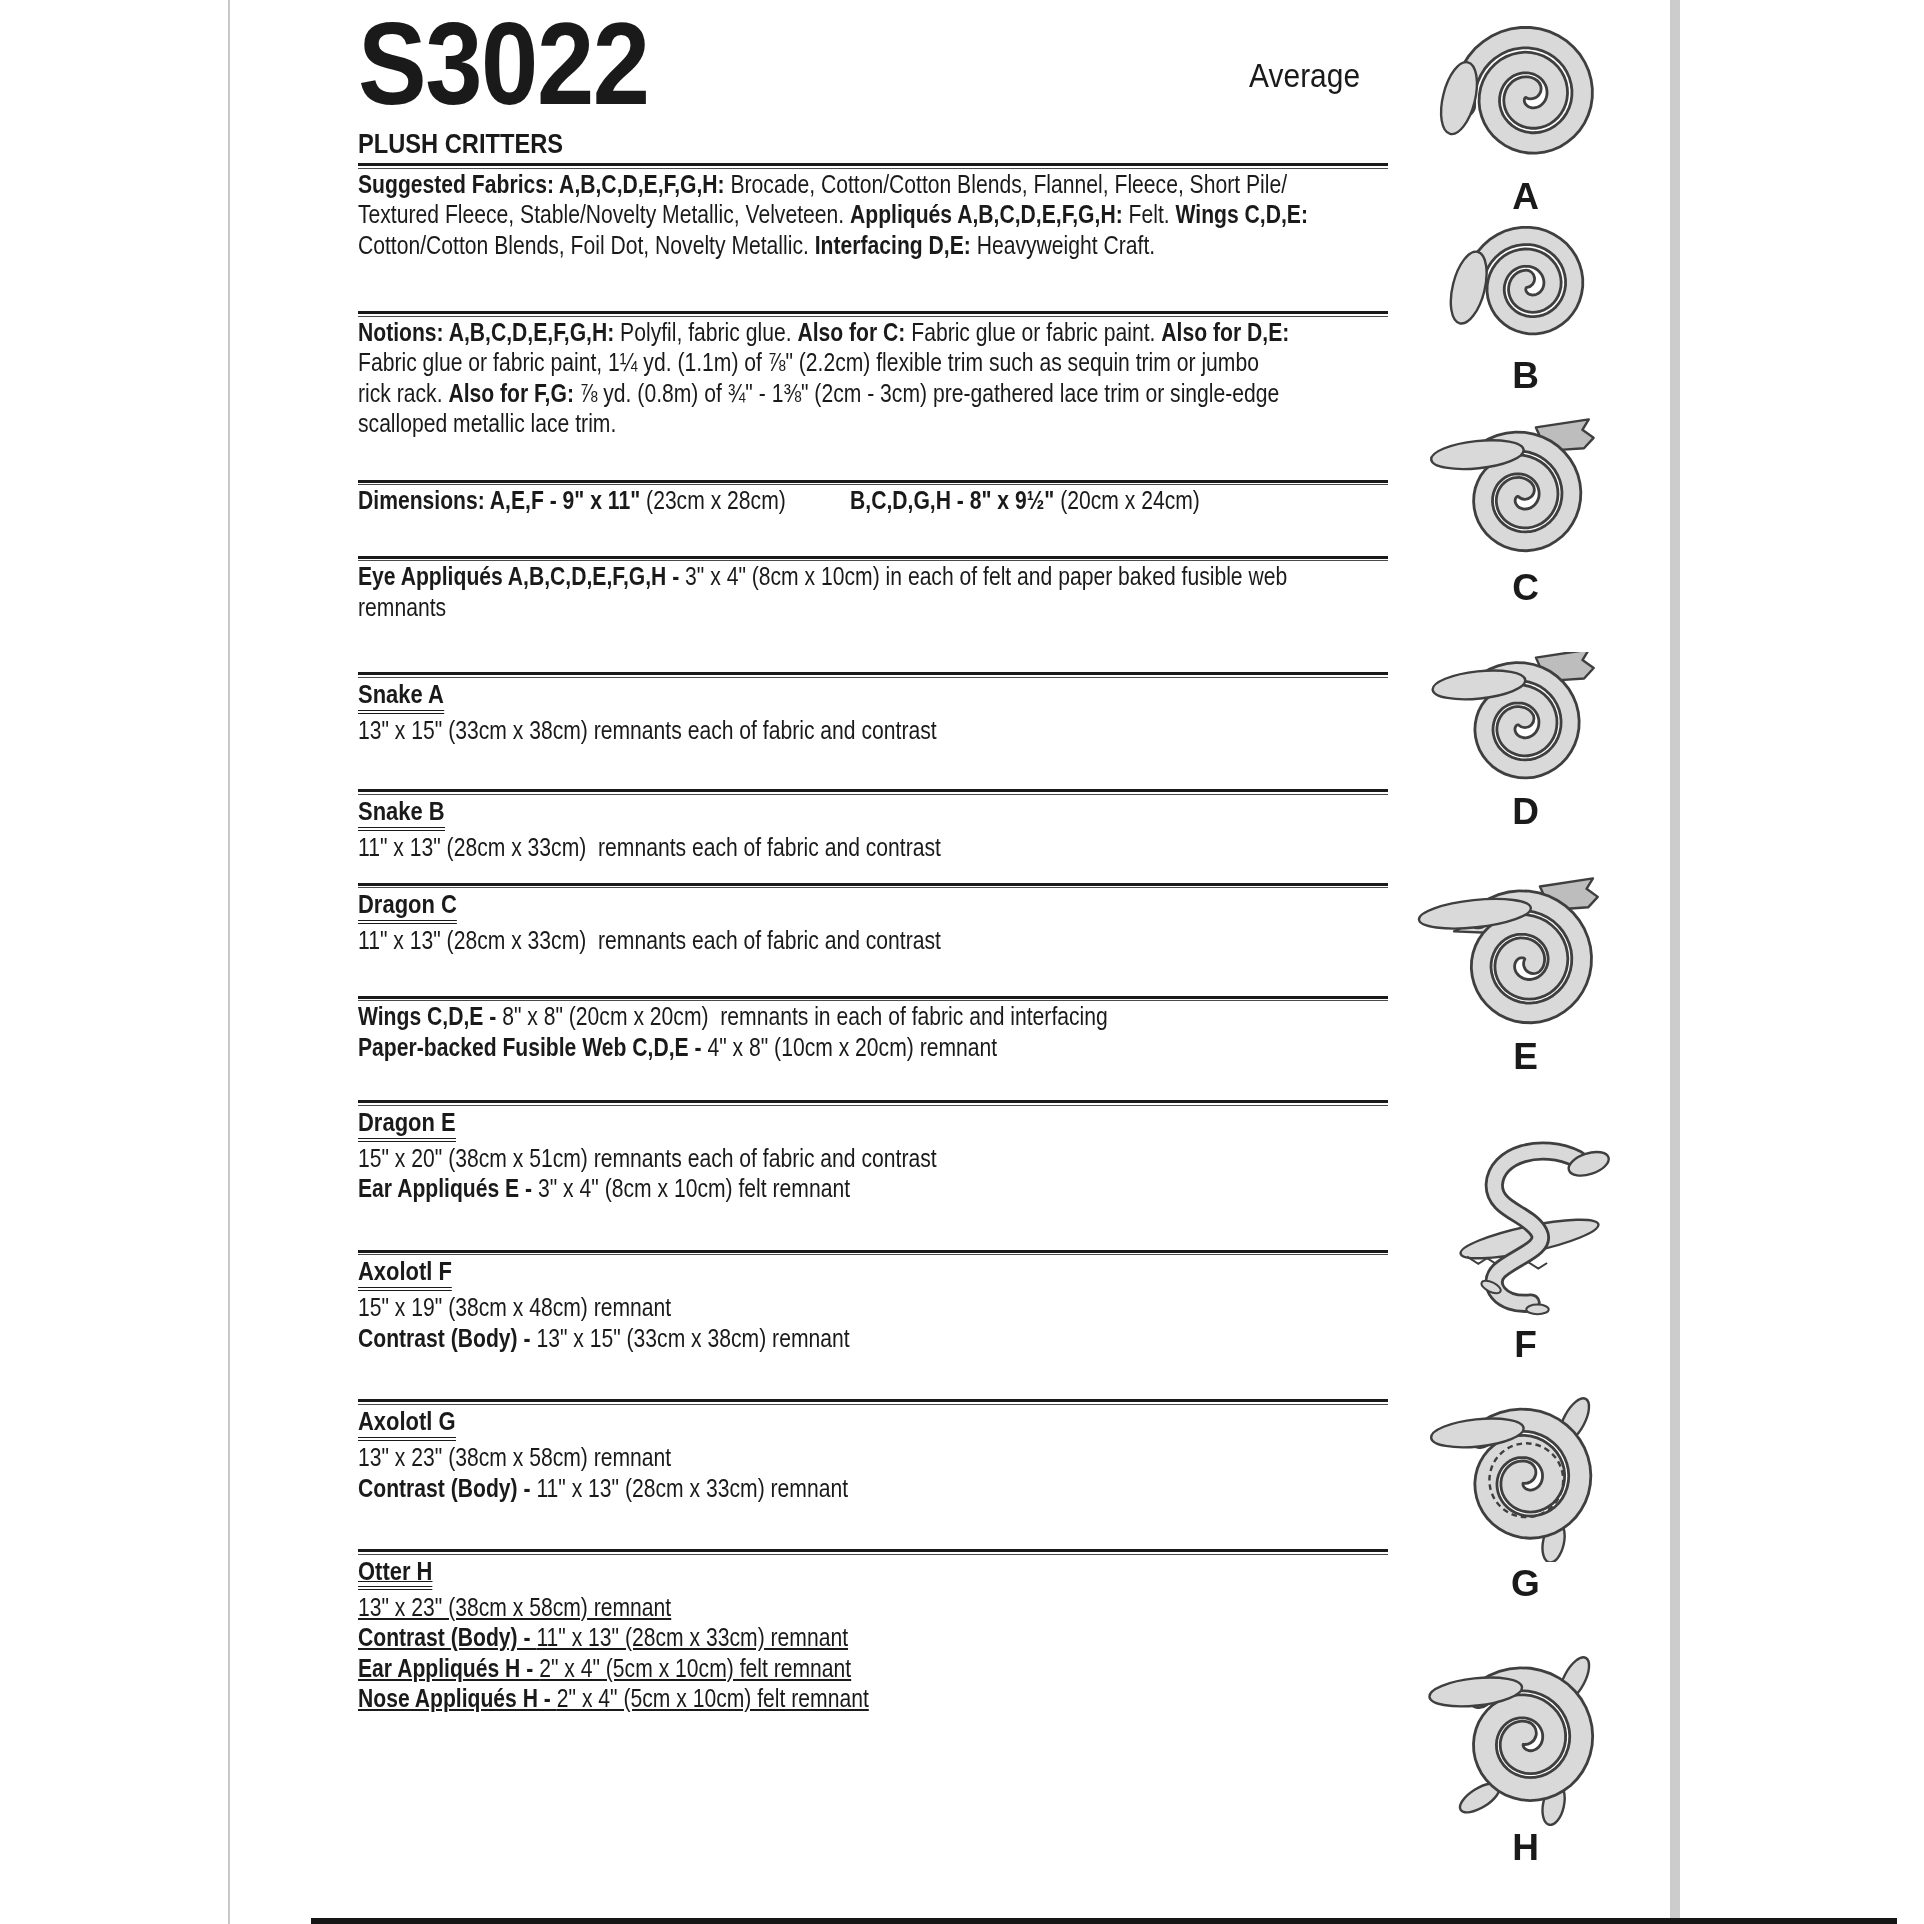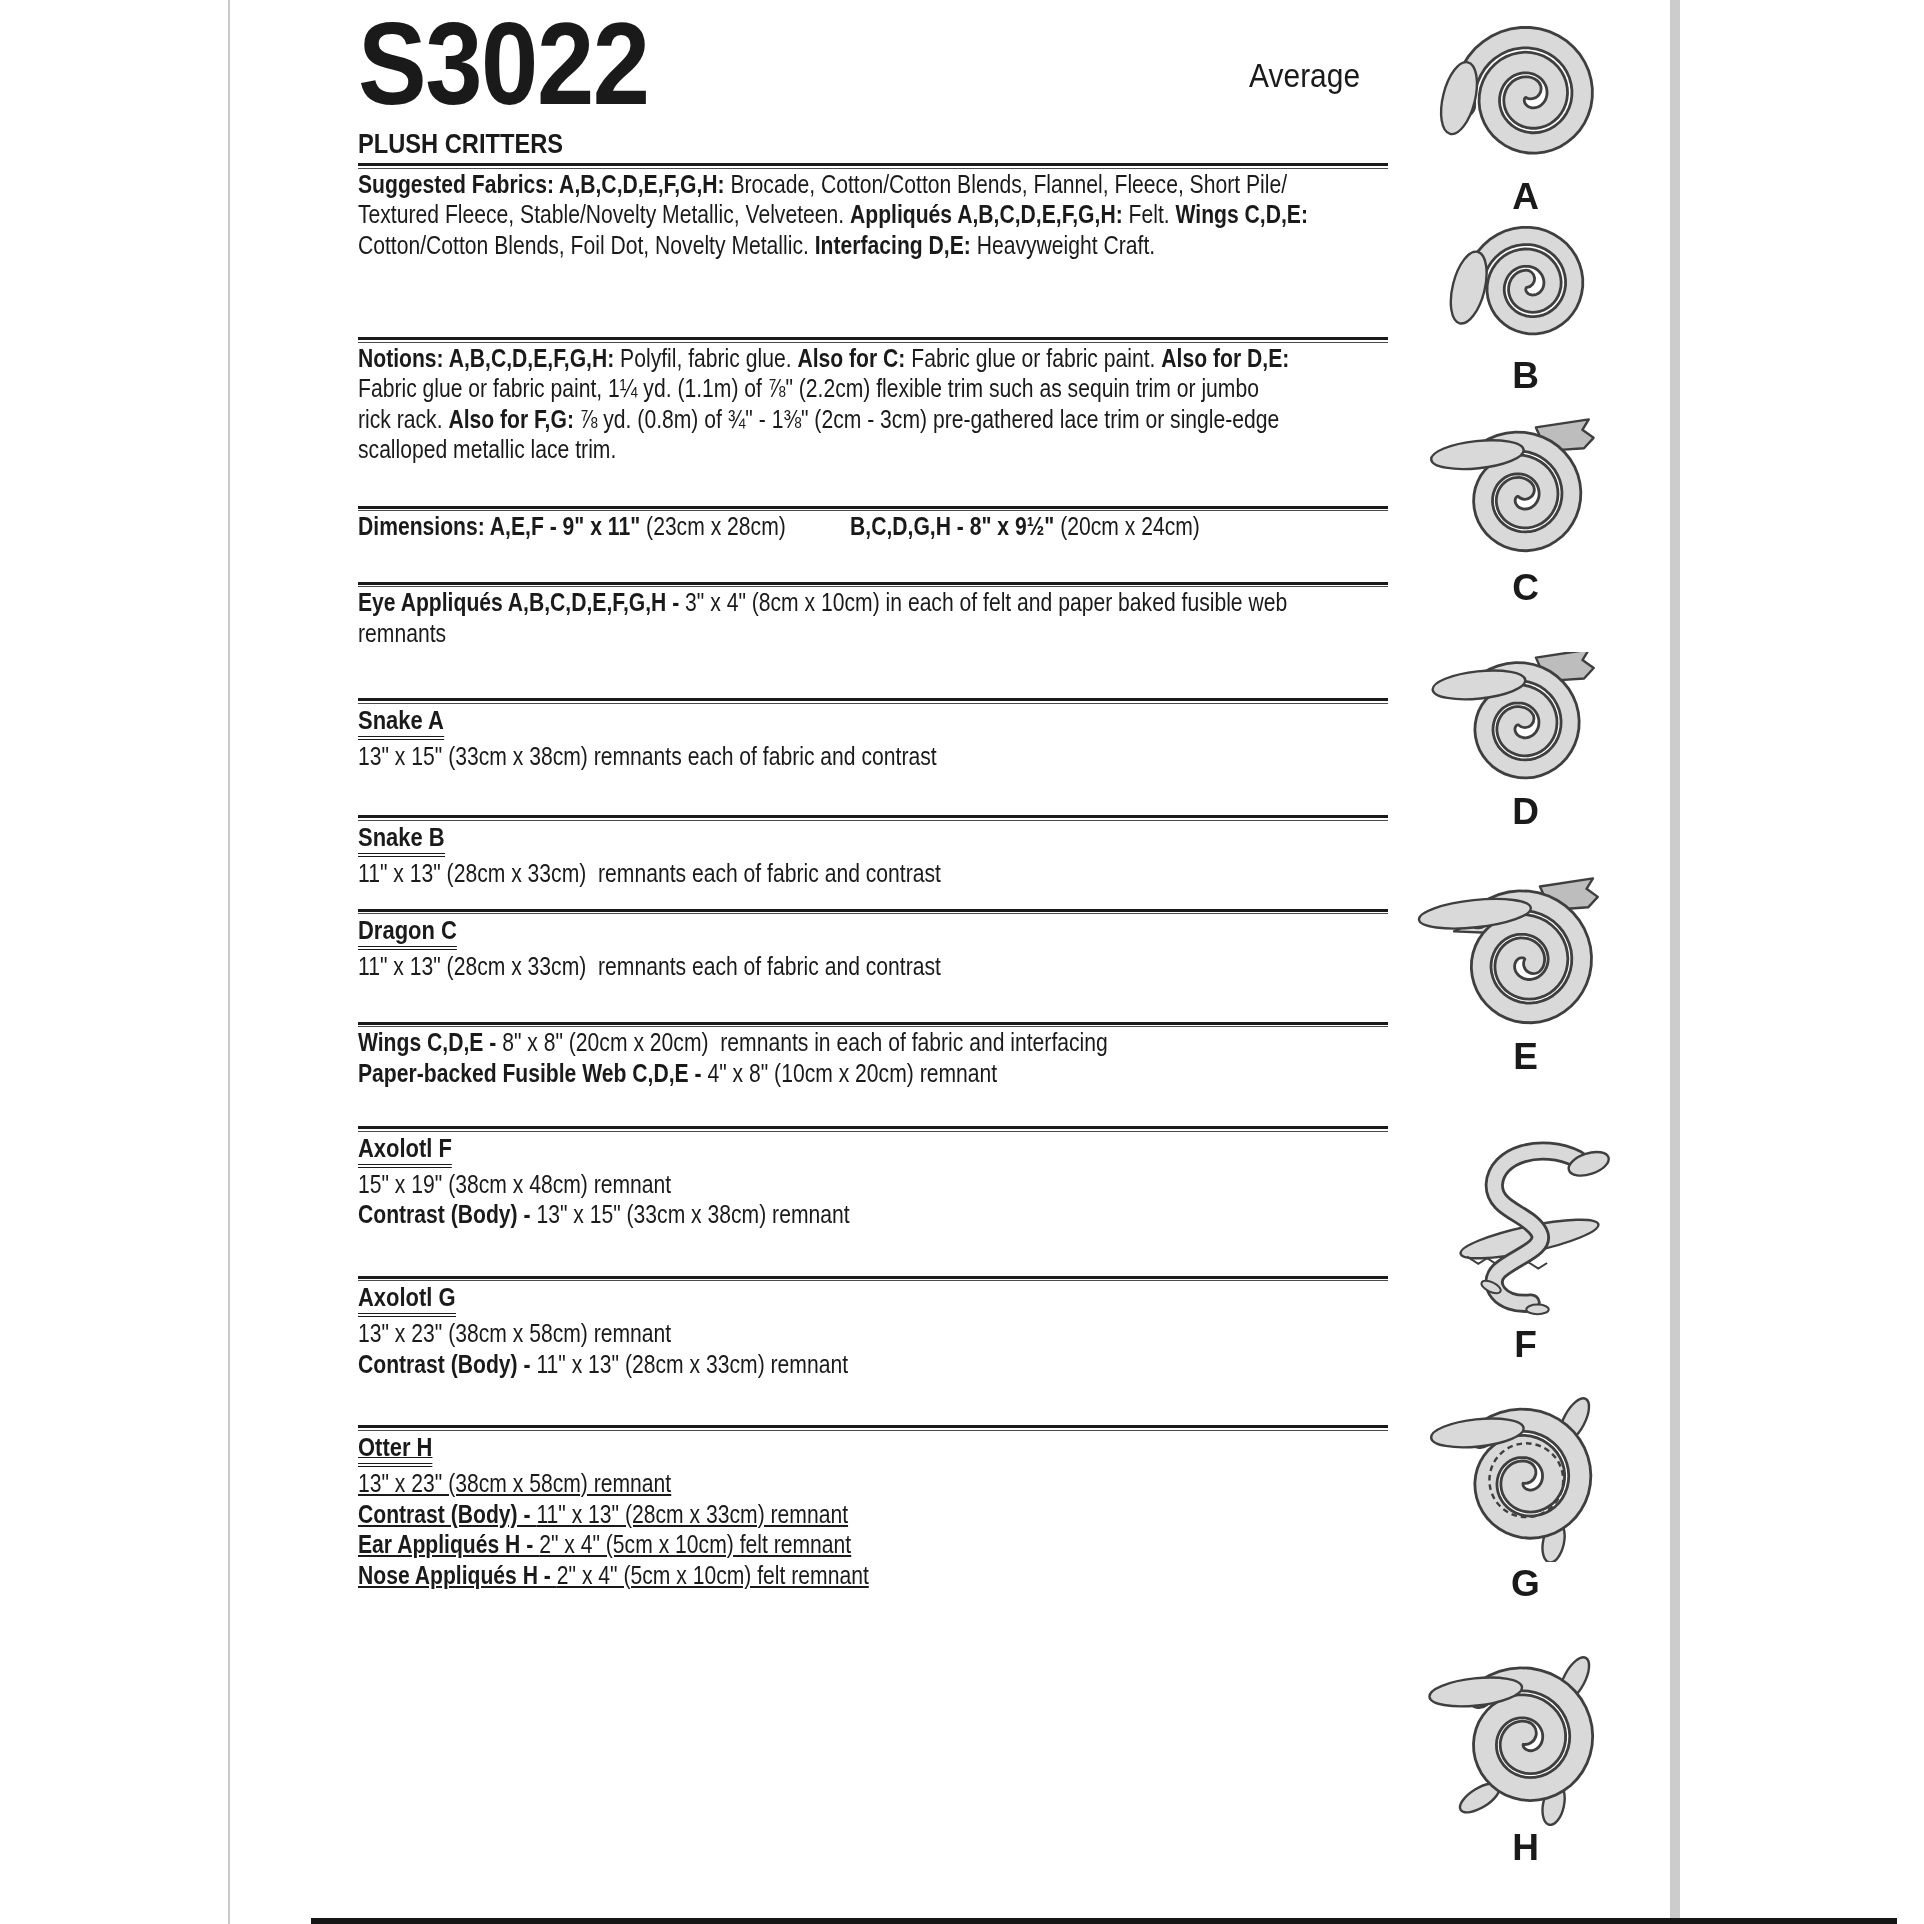--- a/index.html
+++ b/index.html
@@ -33,21 +33,21 @@
   <div id="leftedge"></div>
   <div id="rightedge"></div>
   <div id="bottombar"></div>
 
   <div id="title">S3022</div>
   <div id="difficulty">Average</div>
 
   <div id="column">
     <div id="subtitle" class="scale">PLUSH CRITTERS</div>
     <div id="sections">
-        <div style="margin-bottom: 77px;">
+        <div style="margin-bottom: 51px;">
           <div class="rule"></div>
           <div class="line scale"><span class="b">Suggested Fabrics: A,B,C,D,E,F,G,H:</span><span> Brocade, Cotton/Cotton Blends, Flannel, Fleece, Short Pile/</span></div>
           <div class="line scale"><span>Textured Fleece, Stable/Novelty Metallic, Velveteen. </span><span class="b">Appliqués A,B,C,D,E,F,G,H:</span><span> Felt. </span><span class="b">Wings C,D,E:</span></div>
           <div class="line scale"><span>Cotton/Cotton Blends, Foil Dot, Novelty Metallic. </span><span class="b">Interfacing D,E:</span><span> Heavyweight Craft.</span></div>
         </div>
         <div style="margin-bottom: 41px;">
           <div class="rule"></div>
           <div class="line scale"><span class="b">Notions: A,B,C,D,E,F,G,H:</span><span> Polyfil, fabric glue. </span><span class="b">Also for C:</span><span> Fabric glue or fabric paint. </span><span class="b">Also for D,E:</span></div>
           <div class="line scale"><span>Fabric glue or fabric paint, 1¼ yd. (1.1m) of ⅞" (2.2cm) flexible trim such as sequin trim or jumbo</span></div>
           <div class="line scale"><span>rick rack. </span><span class="b">Also for F,G:</span><span> ⅞ yd. (0.8m) of ¾" - 1⅜" (2cm - 3cm) pre-gathered lace trim or single-edge</span></div>
@@ -74,20 +74,26 @@
         </div>
         <div style="margin-bottom: 40px;">
           <div class="rule"></div>
           <div class="hline scale"><span class="hd">Dragon C</span></div>
           <div class="line scale"><span>11" x 13" (28cm x 33cm)  remnants each of fabric and contrast</span></div>
         </div>
         <div style="margin-bottom: 38px;">
           <div class="rule"></div>
           <div class="line scale"><span class="b">Wings C,D,E - </span><span>8" x 8" (20cm x 20cm)  remnants in each of fabric and interfacing</span></div>
           <div class="line scale"><span class="b">Paper-backed Fusible Web C,D,E - </span><span>4" x 8" (10cm x 20cm) remnant</span></div>
+        </div>
+        <div style="margin-bottom: 46px;">
+          <div class="rule"></div>
+          <div class="hline scale"><span class="hd">Dragon E</span></div>
+          <div class="line scale"><span>15" x 20" (38cm x 51cm) remnants each of fabric and contrast</span></div>
+          <div class="line scale"><span class="b">Ear Appliqués E - </span><span>3" x 4" (8cm x 10cm) felt remnant</span></div>
         </div>
         <div style="margin-bottom: 46px;">
           <div class="rule"></div>
           <div class="hline scale"><span class="hd">Axolotl F</span></div>
           <div class="line scale"><span>15" x 19" (38cm x 48cm) remnant</span></div>
           <div class="line scale"><span class="b">Contrast (Body) - </span><span>13" x 15" (33cm x 38cm) remnant</span></div>
         </div>
         <div style="margin-bottom: 46px;">
           <div class="rule"></div>
           <div class="hline scale"><span class="hd">Axolotl G</span></div>

